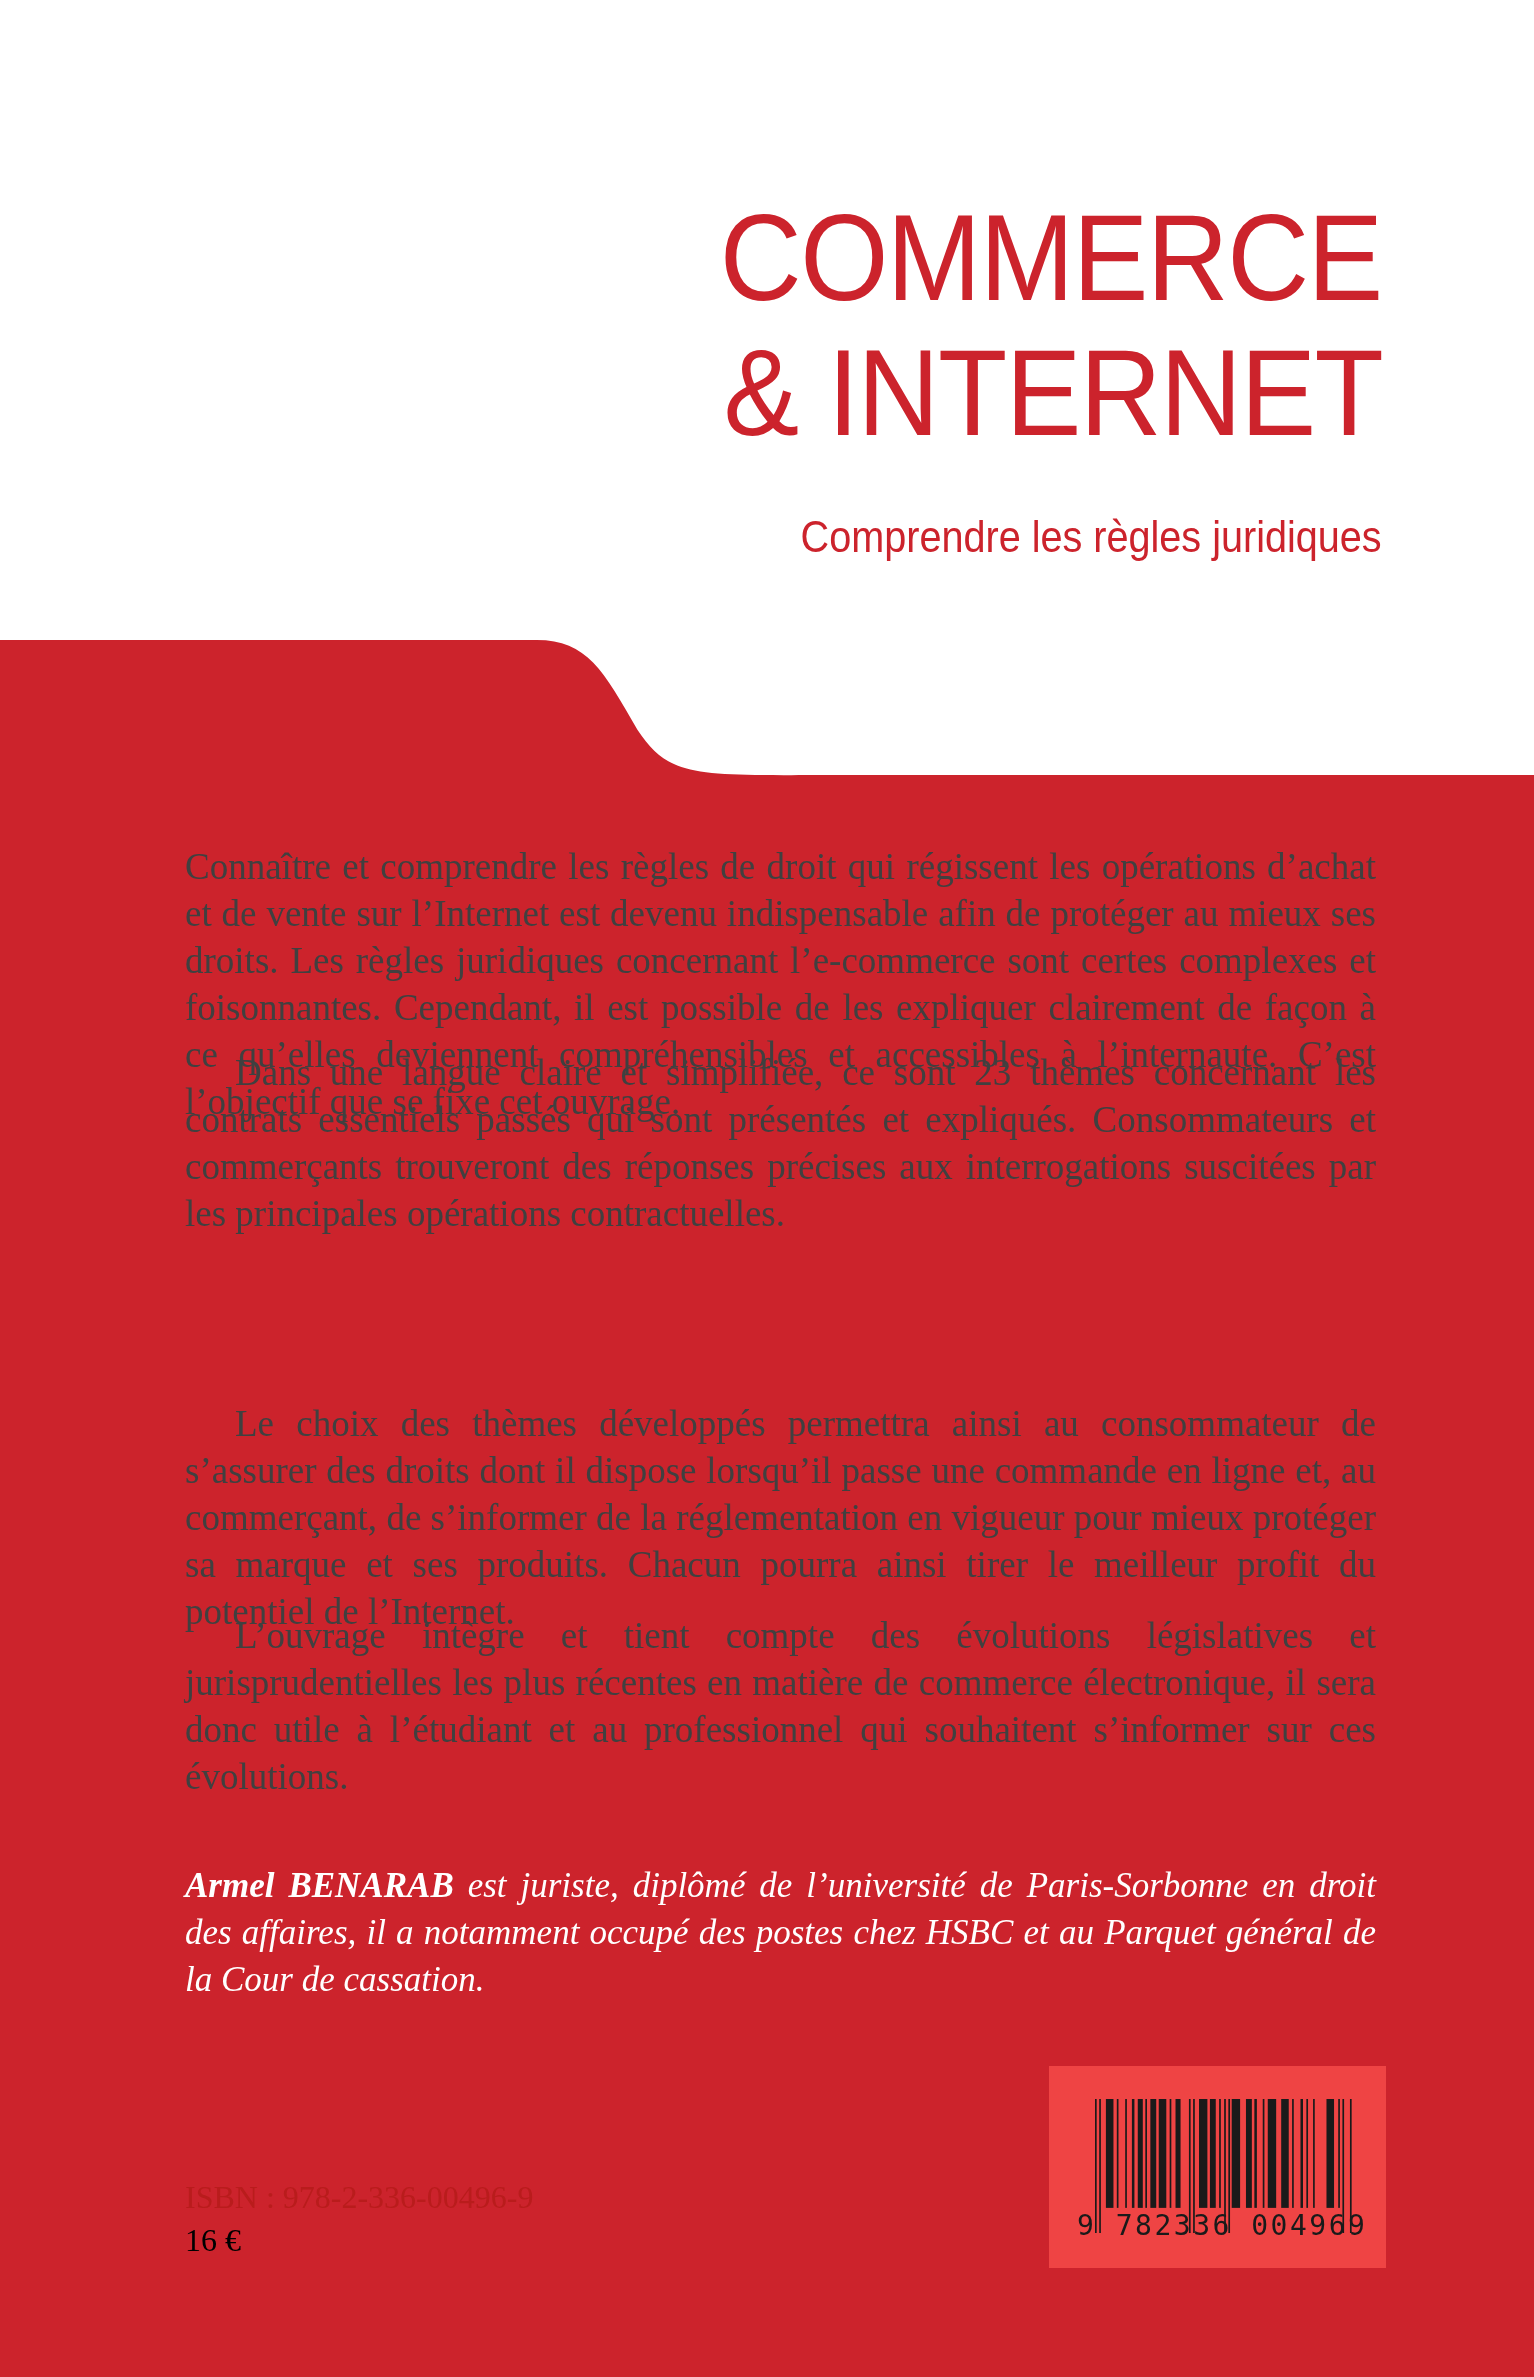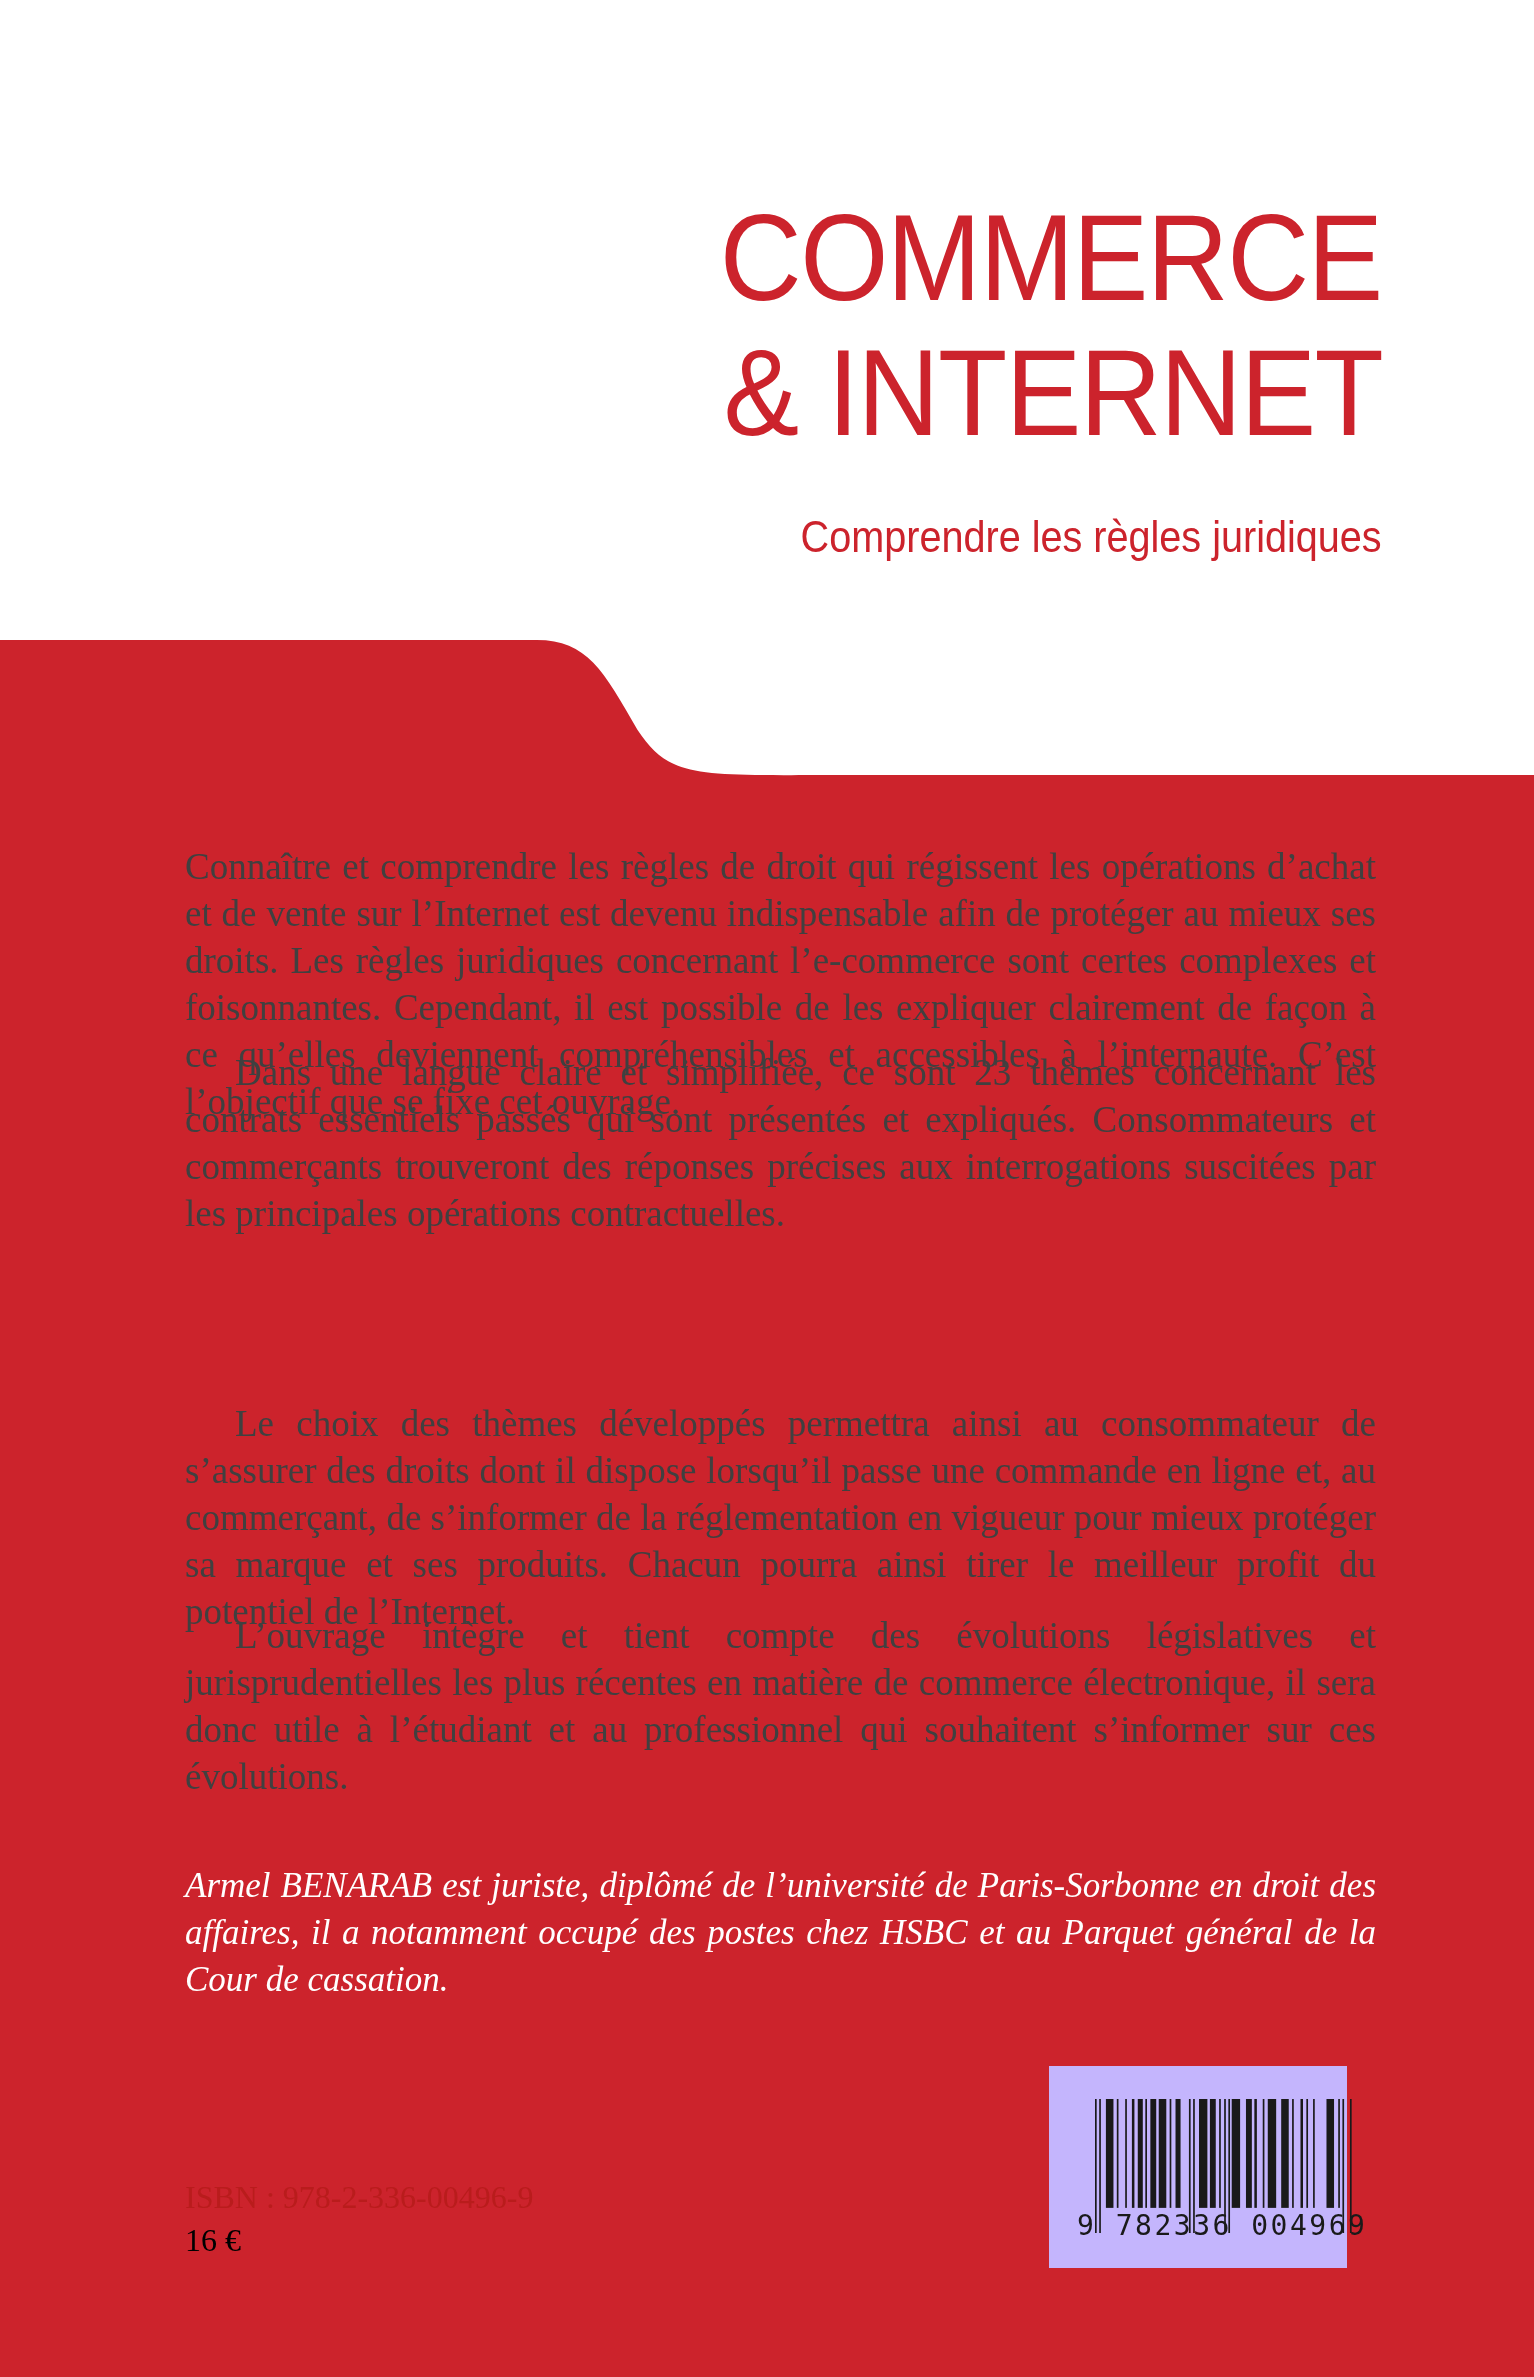--- a/index.html
+++ b/index.html
@@ -13,24 +13,24 @@
          font-size:44px; line-height:50px; white-space:nowrap; transform:scaleX(0.9); transform-origin:right; }
   .body-text { position:absolute; left:185px; width:1191px; color:#404040;
                font-family:"Liberation Serif", serif; font-size:37px; line-height:47px; text-align:justify; }
   .body-text p { margin:0 0 0 0; }
   .p1 { top:843px; }
   .p2 { top:1049px; text-indent:50px; }
   .p3 { top:1400px; text-indent:50px; }
   .p4 { top:1612px; text-indent:50px; }
   .author { position:absolute; left:185px; width:1191px; top:1862px; color:#ffffff;
             font-family:"Liberation Serif", serif; font-style:italic; font-size:35px; line-height:47px; text-align:justify; }
-  .author b { font-weight:normal; }
+  .author b { font-weight:bold; }
   .isbn { position:absolute; left:185px; top:2178px; color:#b91c1c; font-family:"Liberation Serif", serif; font-size:32px; line-height:39px; }
   .price { position:absolute; left:185px; top:2221px; color:#000000; font-family:"Liberation Serif", serif; font-size:32px; line-height:39px; }
-  .barcode-box { position:absolute; left:1049px; top:2066px; width:298px; height:202px; background:#c4b5fd; }
+  .barcode-box { position:absolute; left:1049px; top:2066px; width:337px; height:202px; background:#ef4444; }
   .bars { position:absolute; left:46px; top:33px; width:260px; height:134px; }
   .barnum { position:absolute; left:28px; top:143px; font-family:"DejaVu Sans Mono", monospace; font-size:28px; color:#1a1a1a; letter-spacing:2.5px; white-space:nowrap; }
 </style>
 </head>
 <body>
 
 <svg class="wave" viewBox="0 0 1829 2834" preserveAspectRatio="none">
   <path d="M0 763 L640 763 C700 763 720 800 760 870 C800 930 830 924 1015 924 L1829 924 L1829 2834 L0 2834 Z" fill="#cc232c"></path>
 </svg>
 

